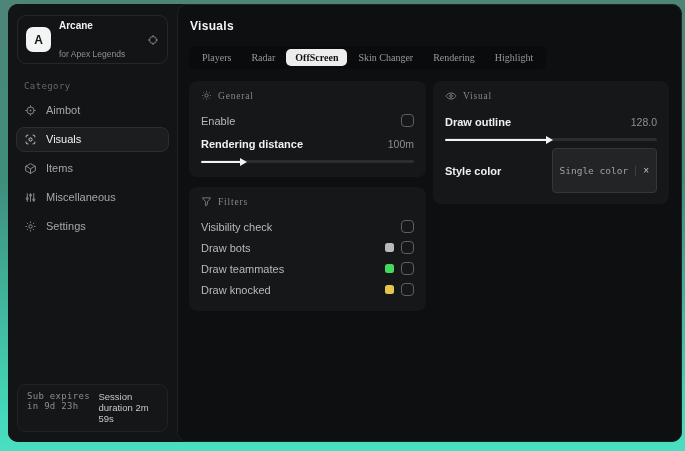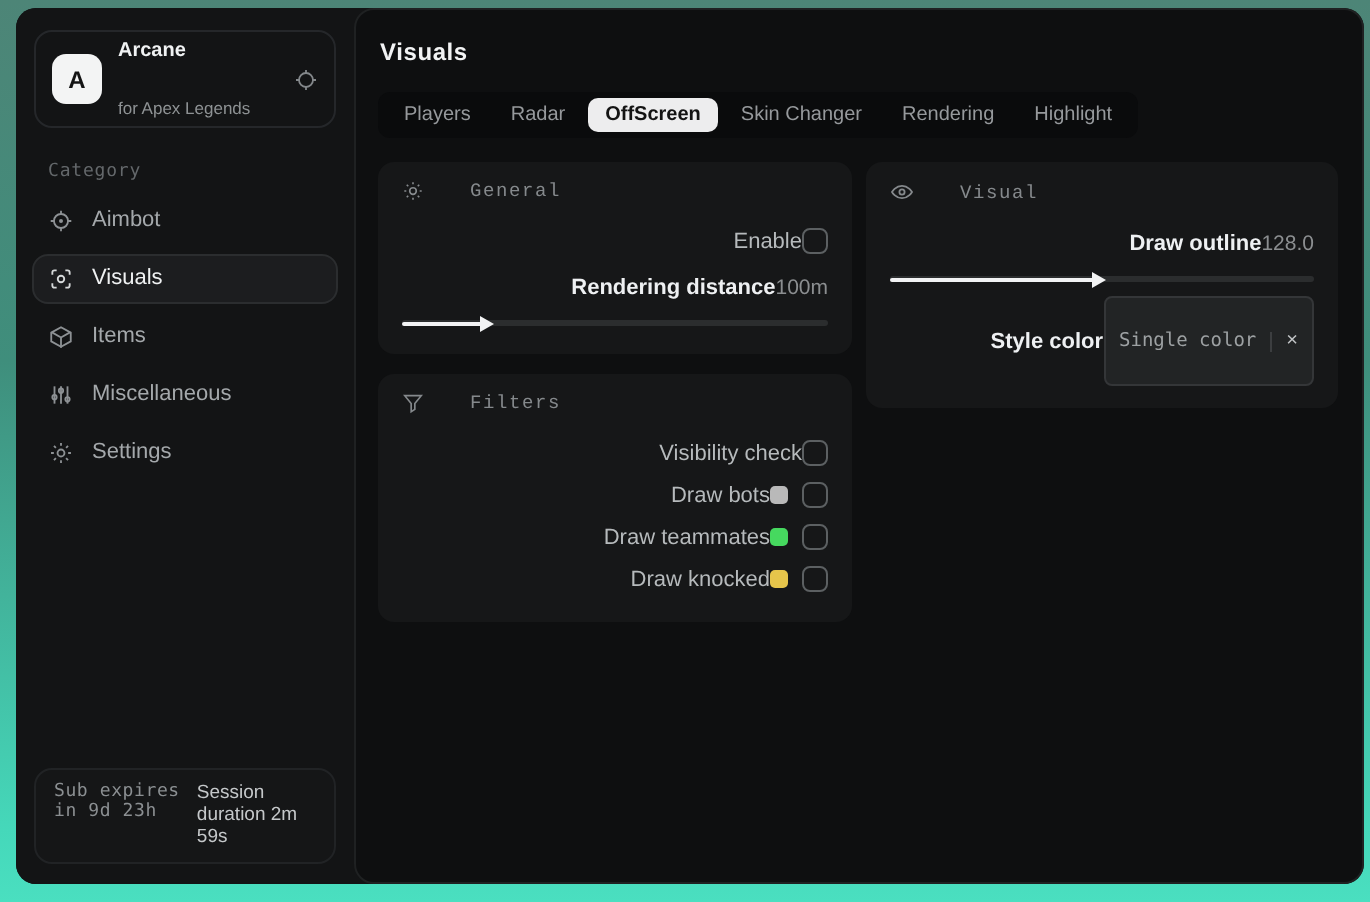--- a/index.html
+++ b/index.html
@@ -27,29 +27,29 @@
   .nav-item .icon { display:flex; color:#8d9194; }
   .nav-item.selected { background:#1c1d1f; border-color:#2b2d2f; color:#eff1f2; }
   .nav-item.selected .icon { color:#d6d9da; }
   .sidebar-footer { margin:auto 9px 0; border:1px solid #212325; background:#151617; border-radius:9px; padding:6px 9px 7px; display:flex; flex-direction:row; gap:3px; }
   .sf-line1 { font-family:"DejaVu Sans Mono", monospace; font-size:9px; color:#8b8f92; letter-spacing:0.3px; }
   .sf-line2 { font-size:9.5px; color:#c5c8ca; }
   
   .main { flex:1; border:1px solid #1f2122; border-radius:10px; background:#0e0f10; padding:11px 10px 12px 11px; display:flex; flex-direction:column; }
   .page-title { font-size:12px; font-weight:bold; color:#f2f3f4; margin:3px 0 13px 1px; letter-spacing:0.3px; }
   .tabbar { display:inline-flex; align-self:flex-start; gap:2px; background:#0a0b0c; border-radius:6px; padding:3px 4px; margin-bottom:12px; }
-  .tab { padding:3px 9px; font-size:10px; color:#96999c; border-radius:5px; white-space:nowrap; cursor:default; }
+  .tab { padding:3px 9px; font-size:10px; color:#96999c; border-radius:5px; white-space:nowrap; cursor:default;font-family:Liberation Serif, serif; }
   .tab.selected { background:#ededee; color:#131313; font-weight:bold; }
   .columns { display:flex; gap:7px; align-items:flex-start; }
   .col-left { width:237px; display:flex; flex-direction:column; gap:10px; }
   .col-right { width:236px; display:flex; flex-direction:column; gap:10px; }
   .panel { background:#161718; border-radius:8px; padding:9px 12px 11px; width:100%; }
-  .panel-header { display:flex; gap:23px; align-items:center; color:#85898c; font-family:Liberation Mono, monospace; font-size:9.5px; letter-spacing:0.8px; margin-bottom:9px; }
+  .panel-header { display:flex; gap:6px; align-items:center; color:#85898c; font-family:Liberation Serif, serif; font-size:9.5px; letter-spacing:0.8px; margin-bottom:9px; }
   .panel-header .icon { display:flex; color:#85898c; }
-  .row { display:flex; align-items:center; justify-content:flex-end; min-height:21px; }
+  .row { display:flex; align-items:center; justify-content:space-between; min-height:21px; }
   .lbl { font-size:11px; color:#b6babc; }
   .lbl.bold { font-weight:bold; color:#eef0f2; }
   .val { font-size:10.5px; color:#8b8e90; }
   .slider { position:relative; height:3px; background:#2b2d2e; border-radius:2px; margin:6px 0 3px; cursor:pointer; }
   .slider-fill { position:absolute; left:0; top:0.5px; height:2px; background:#f2f3f4; border-radius:2px; }
   .slider-fill::after { content:''; position:absolute; right:-6px; top:-3px; width:0; height:0;
     border-left:7px solid #f2f3f4; border-top:4px solid transparent; border-bottom:4px solid transparent; }
   .controls { display:flex; gap:7px; align-items:center; }
   .swatch { width:9px; height:9px; border-radius:2.5px; flex-shrink:0; }
   .checkbox { width:13px; height:13px; border:1.5px solid #5c6062; border-radius:4px; background:transparent; flex-shrink:0; cursor:pointer; }

